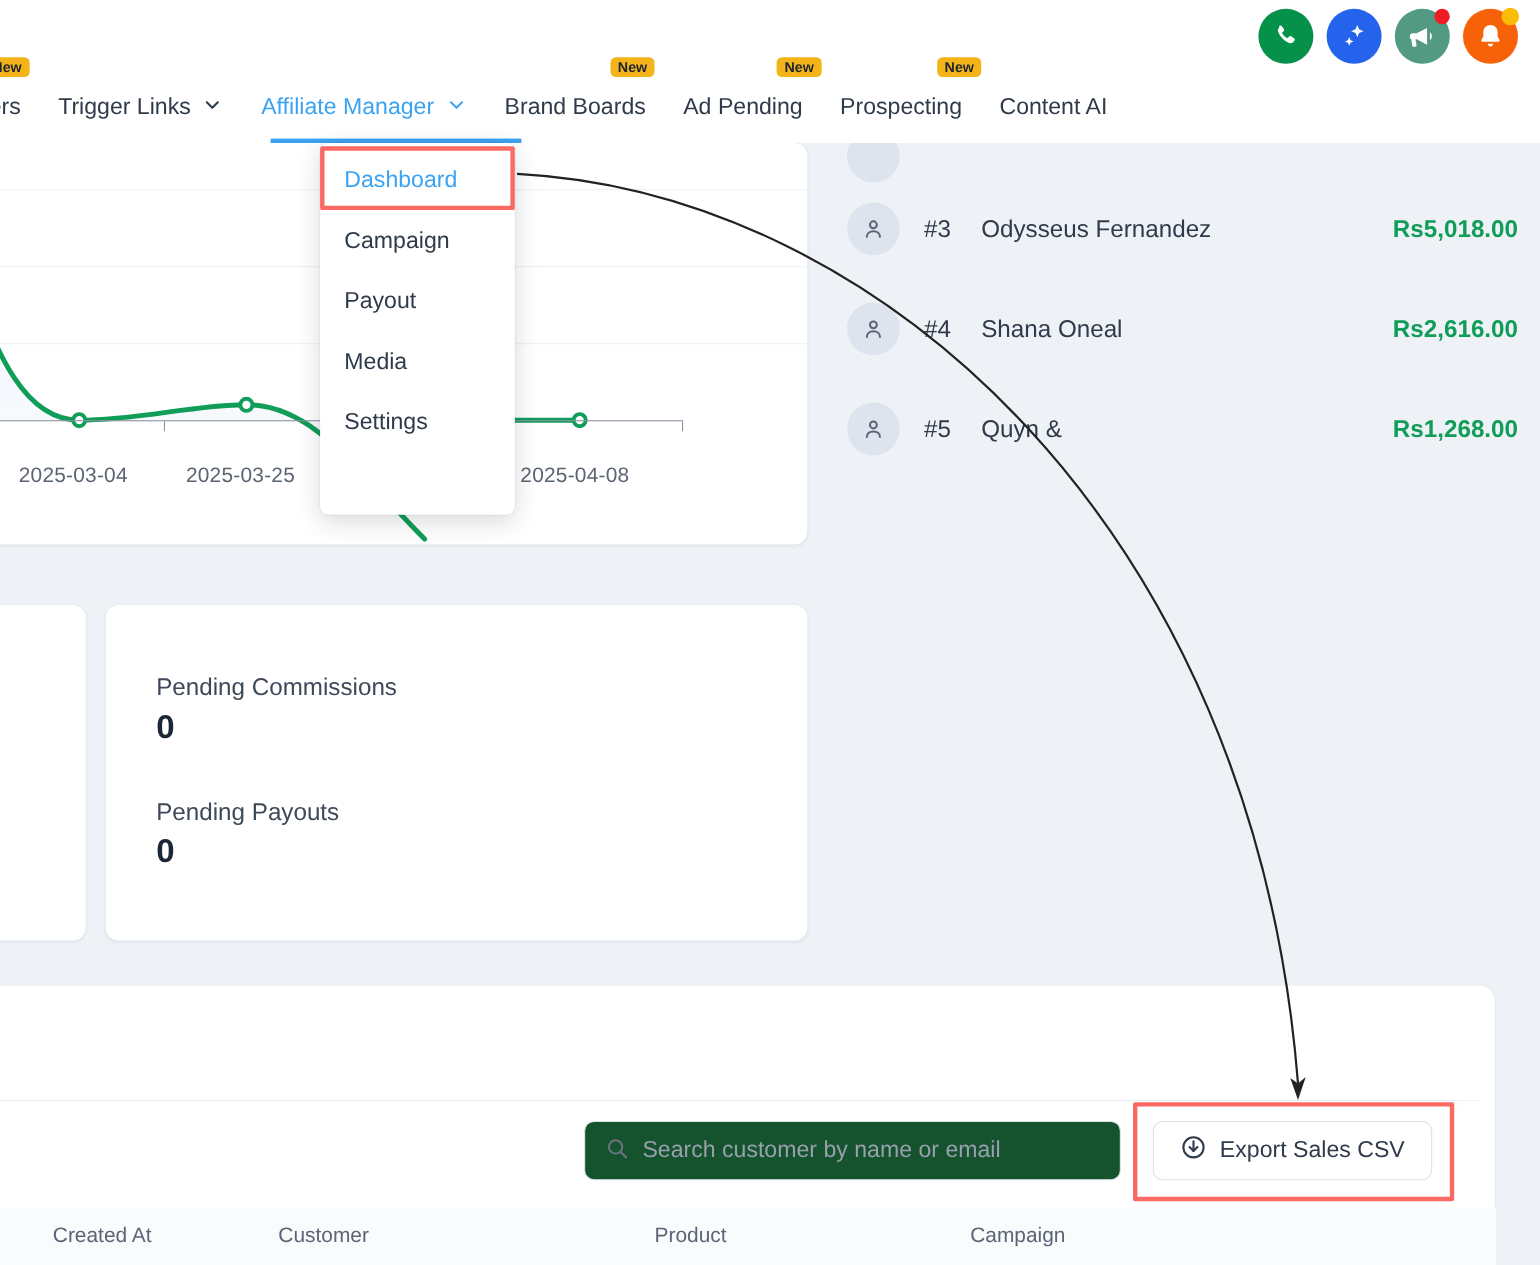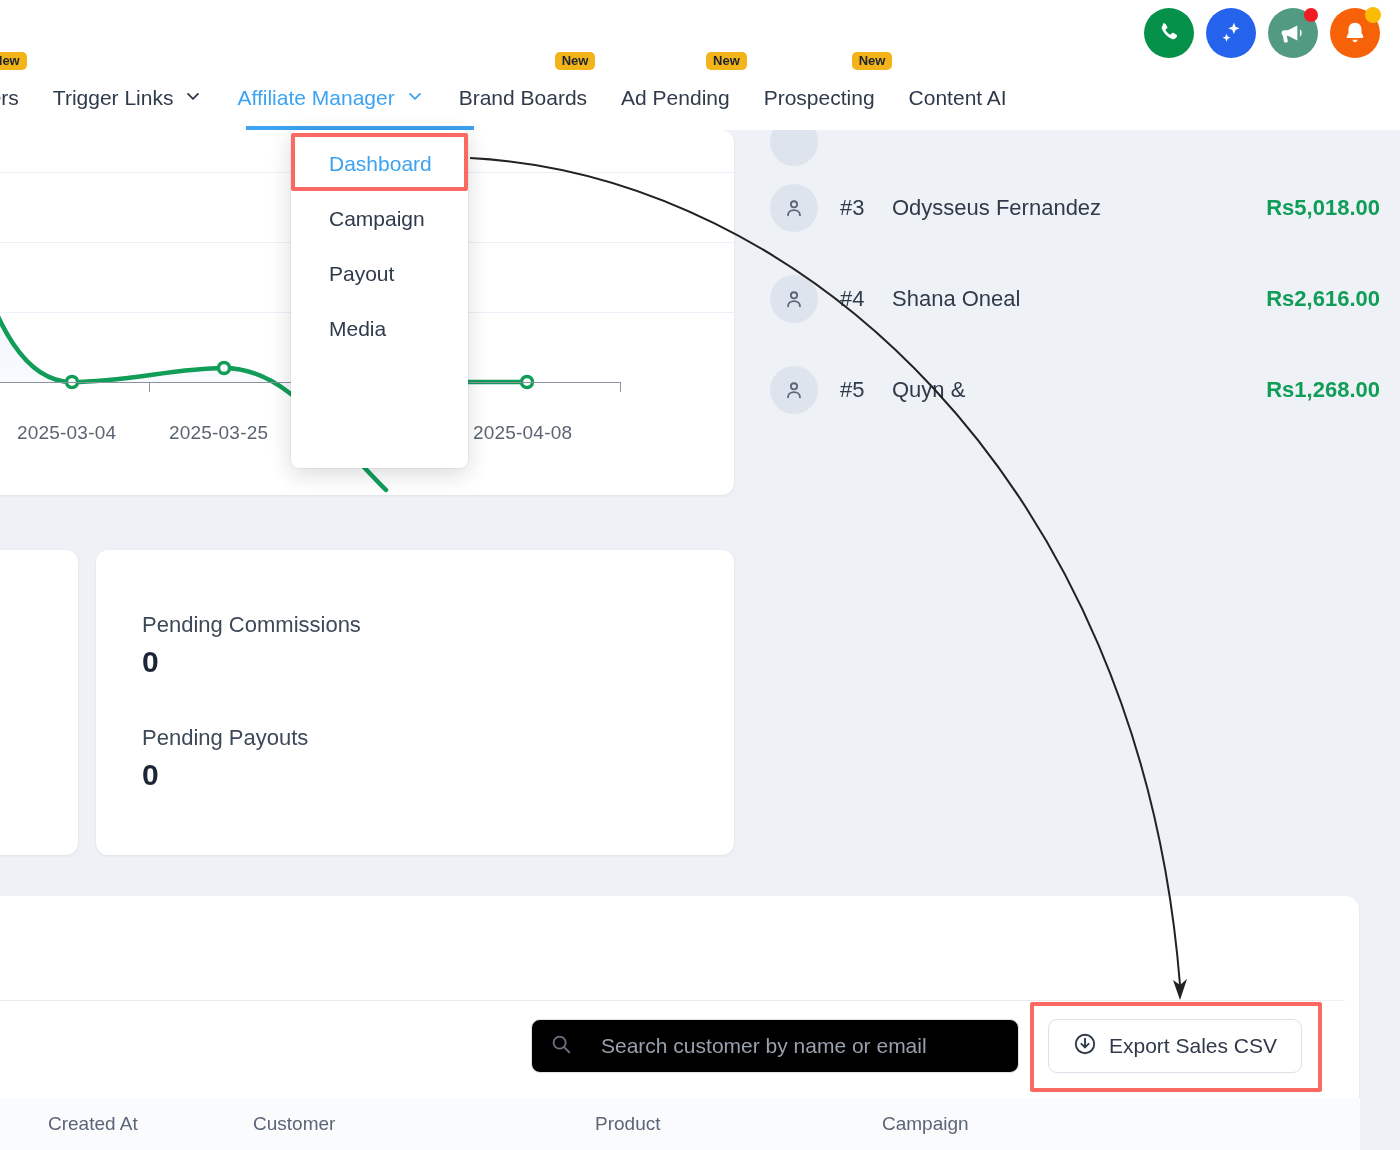--- a/index.html
+++ b/index.html
@@ -65,21 +65,21 @@
   .xlabel{ position:absolute; top:260px; font-size:19px; color:#5b6472; letter-spacing:.2px;margin-top:32px; }
 
   
   .dropdown{
     position:absolute; left:291px; top:130px; width:177px; height:338px;
     background:#fff; border-radius:8px;
     box-shadow:0 6px 22px rgba(16,24,40,.16), 0 0 0 1px rgba(16,24,40,.04);
     z-index:40; padding-top:6px;
   }
   .dd-item{
-    height:55px; display:flex; align-items:center; padding-left:38px;
+    height:55px; display:flex; align-items:center; padding-left:22px;
     font-size:21px; color:#2f3a4a;
   }
   .dd-item.sel{ color:#3ba3f2; }
   .dd-highlight{
     position:absolute; left:291px; top:133px; width:177px; height:58px;
     border:4px solid #fa6a62; border-radius:2px; z-index:45; pointer-events:none;
   }
 
   
   .right-panel{ position:absolute; left:740px; top:130px; width:660px; height:360px; }
@@ -115,22 +115,22 @@
     background:#fff; border-radius:14px; box-shadow:0 1px 3px rgba(16,24,40,.07);
   }
   .bottom-divider{ position:absolute; left:0; top:1000px; width:1345px; height:1px; background:#eef1f5; }
   .bottom-inner{
     position:absolute; left:-16px; top:1001px; width:1345px; height:149px;
     background:#fff; border-radius:12px 12px 0 0;
     box-shadow:0 -1px 0 rgba(16,24,40,.03);
   }
   .search-box{
     position:absolute; left:531px; top:1019px; width:488px; height:54px;
-    border:1px solid #dfe3ea; border-radius:9px; background:#000000;
-    display:flex; align-items:center; padding-left:18px; gap:29px;
+    border:1px solid #dfe3ea; border-radius:9px; background:#14532d;
+    display:flex; align-items:center; padding-left:18px; gap:12px;
   }
   .search-ph{ font-size:21px; color:#98a0ad; }
   .export-btn{
     position:absolute; left:1048px; top:1019px; width:254px; height:54px;
     border:1px solid #dde2ea; border-radius:9px; background:#fff;
     display:flex; align-items:center; justify-content:center; gap:12px;
     font-size:21px; color:#2f3a4a;
   }
   .export-highlight{
     position:absolute; left:1030px; top:1002px; width:292px; height:90px;
@@ -353,20 +353,23 @@
     </div>
     <div class="dd-item">
       <span>Campaign</span>
     </div>
     <div class="dd-item">
       <span>Payout</span>
     </div>
     <div class="dd-item">
       <span>Media</span>
     </div>
+    <div class="dd-item">
+      <span>Settings</span>
+    </div>
   </div>
   <div class="dd-highlight"></div>
 
   <svg class="annot">
     <path d="M 470 158 C 800 175, 1140 480, 1180 985" fill="none" stroke="#222" stroke-width="2"></path>
     <path d="M 1180 1000 L 1173 980 L 1180 985 L 1187 979 Z" fill="#222"></path>
   </svg>
 
 </div>
 

